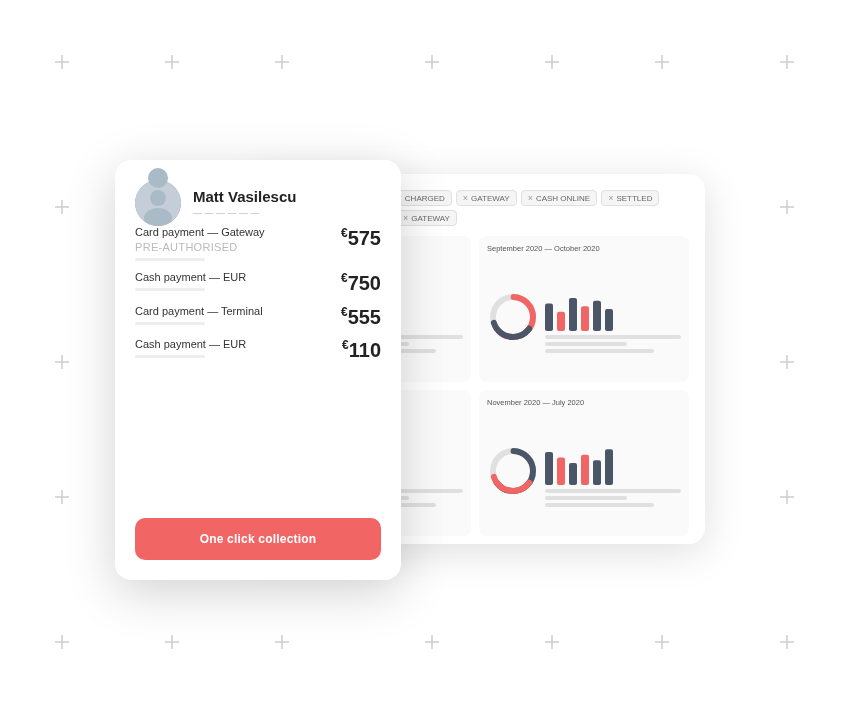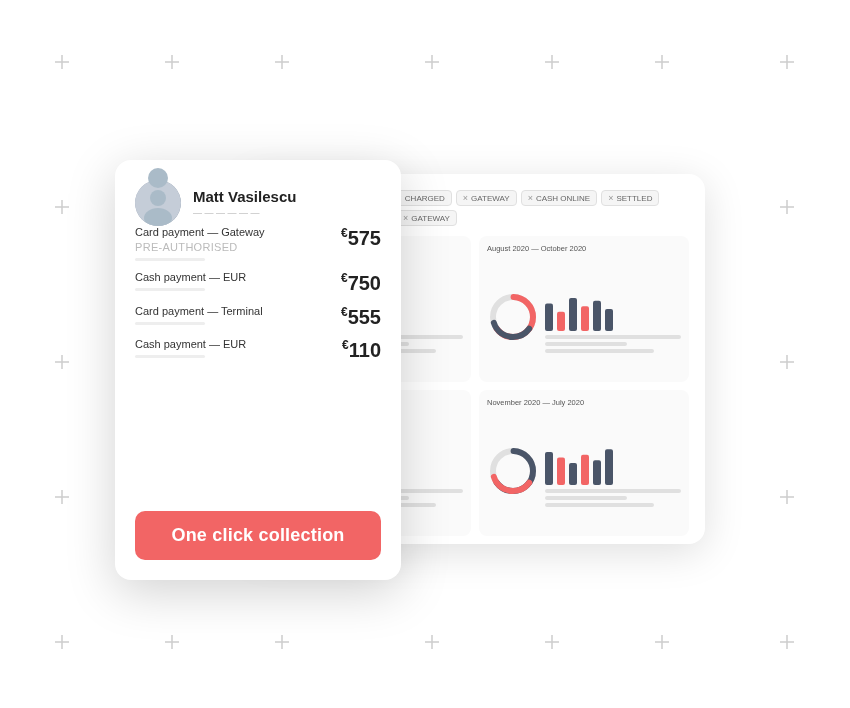--- a/index.html
+++ b/index.html
@@ -262,21 +262,21 @@
       vertical-align: super;
     }
 
     
     .cta-button {
       background: #f26565;
       color: #fff;
       border: none;
       border-radius: 10px;
       padding: 14px;
-      font-size: 18px;
+      font-size: 12px;
       font-weight: 600;
       cursor: pointer;
       width: 100%;
       text-align: center;
       margin-top: auto;
       letter-spacing: 0.2px;
     }
   </style>
 </head>
 <body>
@@ -451,21 +451,21 @@
               </div>
         <div class="legend-lines">
           <div class="legend-line"></div>
           <div class="legend-line short"></div>
           <div class="legend-line medium"></div>
         </div>
       </div>
     </div>
   </div>
         <div class="chart-panel">
-    <div class="chart-title">August 2020 — October 2020</div>
+    <div class="chart-title">September 2020 — October 2020</div>
     <div class="chart-content">
       <div class="donut-wrap"><svg width="52" height="52" viewBox="0 0 52 52">
     <circle cx="26" cy="26" r="20" fill="none" stroke="#e0e0e0" stroke-width="6"></circle>
     <circle cx="26" cy="26" r="20" fill="none" stroke="#f26565" stroke-width="6" stroke-dasharray="81.68140899333463 43.9822971502571" stroke-dashoffset="31.41592653589793" stroke-linecap="round"></circle>
     <circle cx="26" cy="26" r="20" fill="none" stroke="#4a5568" stroke-width="6" stroke-dasharray="43.982297150257104 81.68140899333463" stroke-dashoffset="113.09733552923257" stroke-linecap="round"></circle>
   </svg></div>
       <div class="bars-section">
         <div class="bars-row">
                 <svg width="72" height="55" viewBox="0 0 72 55">
                   <rect x="0" y="27.5" width="8" height="27.5" fill="#4a5568" rx="2"></rect>

